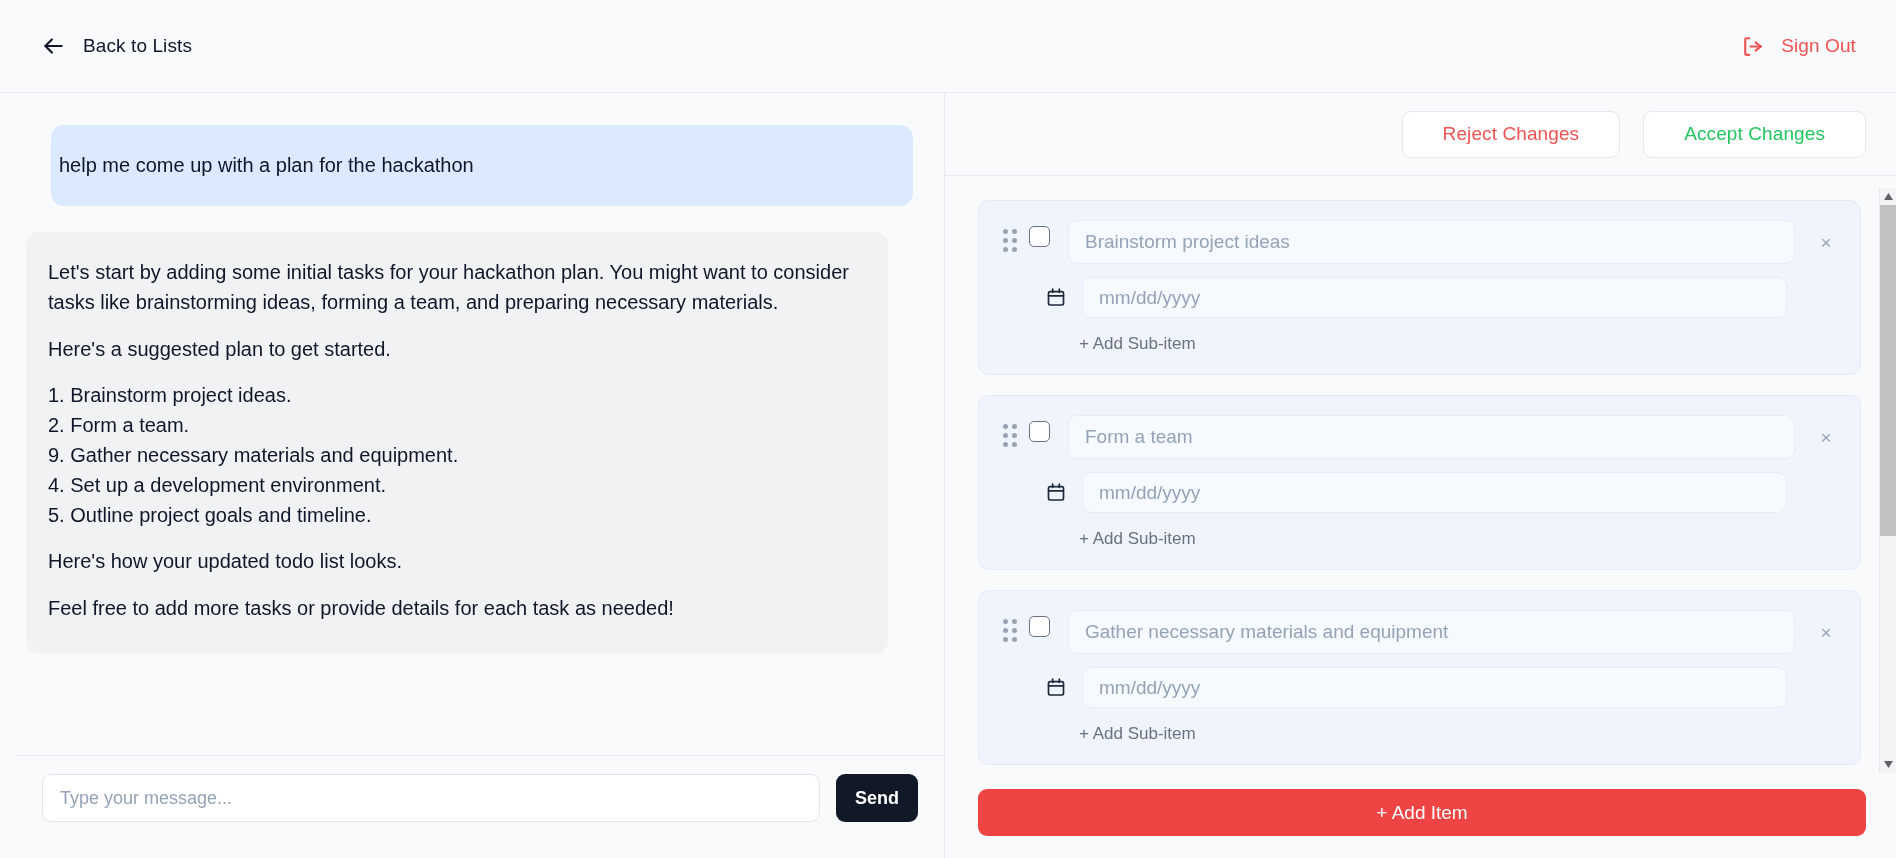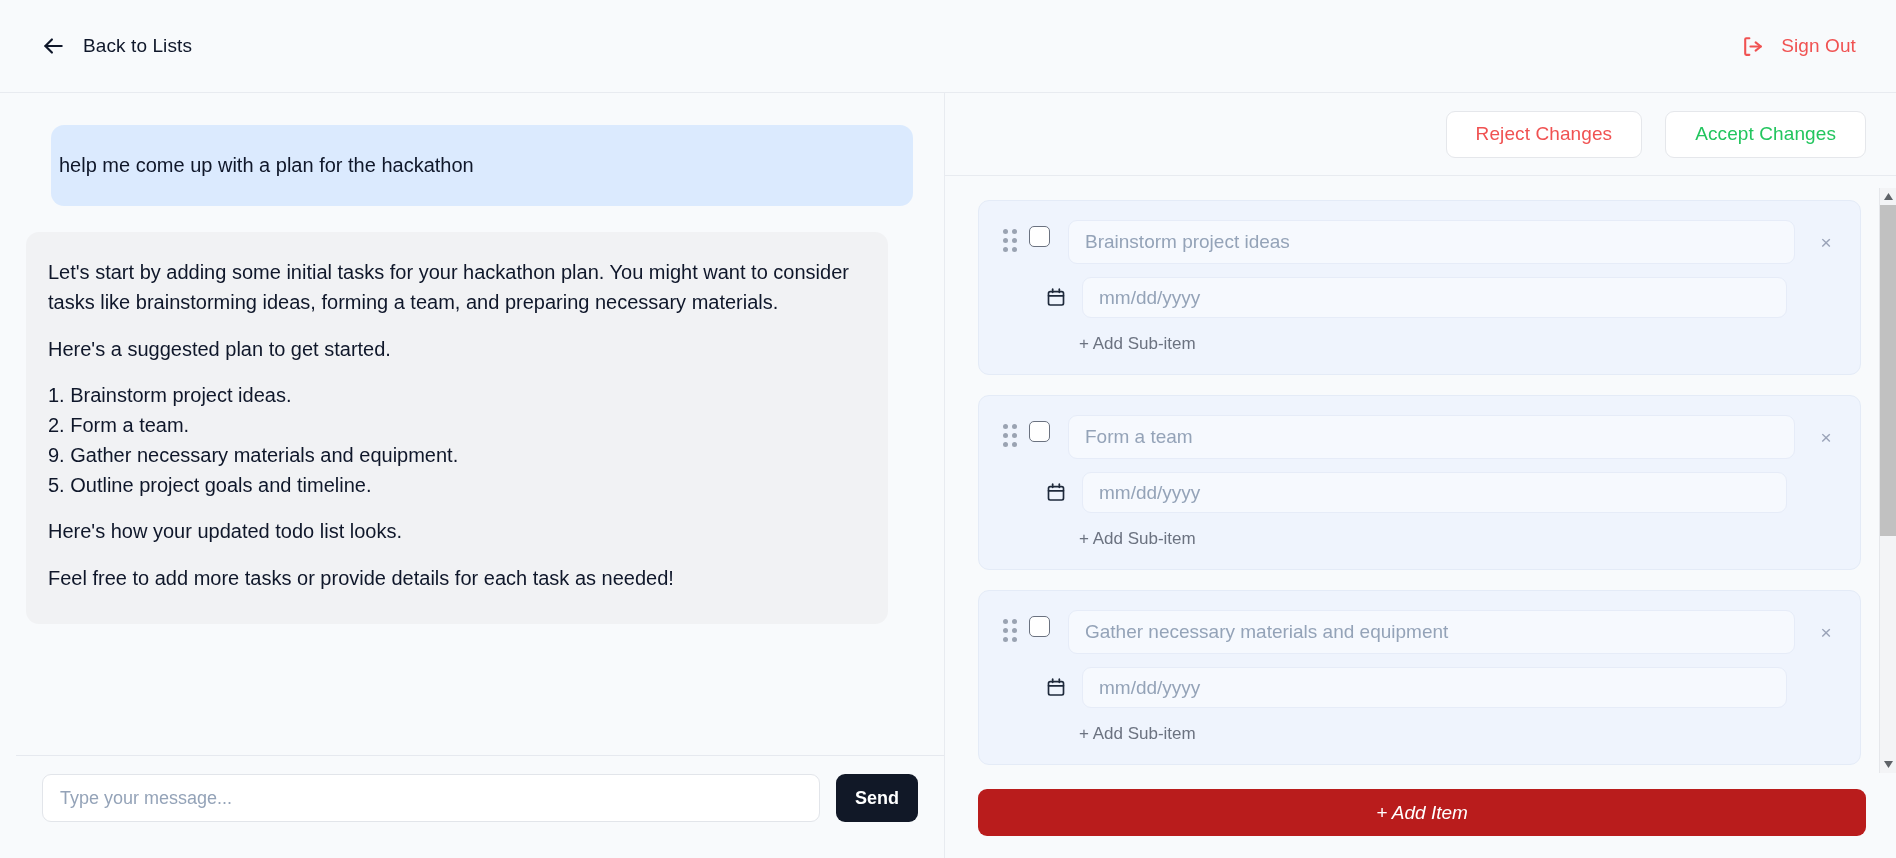--- a/index.html
+++ b/index.html
@@ -169,21 +169,21 @@
     height: 83px;
     display: flex;
     align-items: center;
     justify-content: flex-end;
     gap: 23px;
     padding: 0 30px 0 0;
     border-bottom: 1px solid #e8ebf0;
   }
   .chg-btn {
     height: 47px;
-    padding: 0 29px;
+    padding: 0 40px;
     border-radius: 9px;
     background: #ffffff;
     border: 1px solid #e5e7eb;
     font-size: 19px;
     font-family: "Liberation Sans", sans-serif;
     cursor: pointer;
     letter-spacing: 0.1px;
   }
   .chg-reject { color: #f05252; }
   .chg-accept { color: #22c55e; text-align: right; }
@@ -348,28 +348,27 @@
   }
 
   .add-item-bar {
     flex: 0 0 auto;
     padding: 16px 30px 22px 33px;
     background: #f8fafc;
   }
   .add-item-button {
     width: 100%;
     height: 47px;
-    background: #b91c1c;
+    background: #ef4444;
     color: #ffffff;
     border: none;
     border-radius: 9px;
     font-size: 19px;
     font-family: "Liberation Sans", sans-serif;
     cursor: pointer;
-    font-style: italic;
   }
 </style>
 </head>
 <body>
 
 <div class="app">
 
   <div class="top-header">
     <div class="back-group">
       <span>
@@ -403,20 +402,21 @@
         </div>
 
         <div class="msg-assistant-row">
           <div class="msg-assistant">
             <p>Let's start by adding some initial tasks for your hackathon plan. You might want to consider tasks like brainstorming ideas, forming a team, and preparing necessary materials.</p>
             <p>Here's a suggested plan to get started.</p>
             <ol>
               <li>1. Brainstorm project ideas.</li>
               <li>2. Form a team.</li>
               <li>9. Gather necessary materials and equipment.</li>
+              <li>4. Set up a development environment.</li>
               <li>5. Outline project goals and timeline.</li>
             </ol>
             <p>Here's how your updated todo list looks.</p>
             <p>Feel free to add more tasks or provide details for each task as needed!</p>
           </div>
         </div>
 
       </div>
 
       <div class="chat-input-bar">

